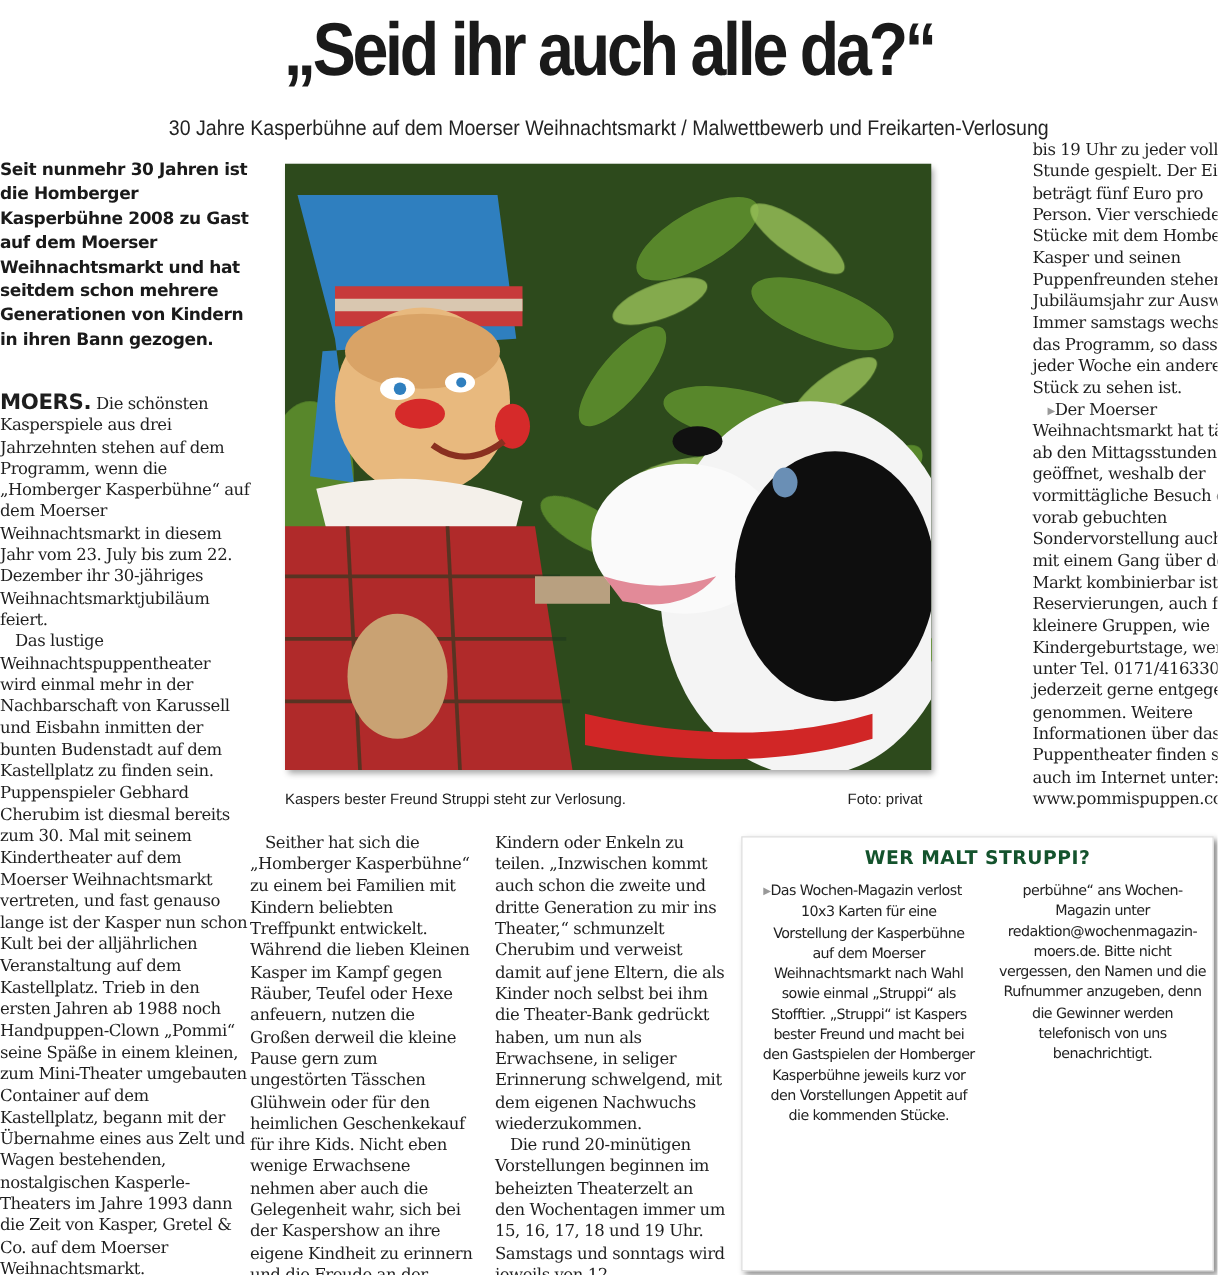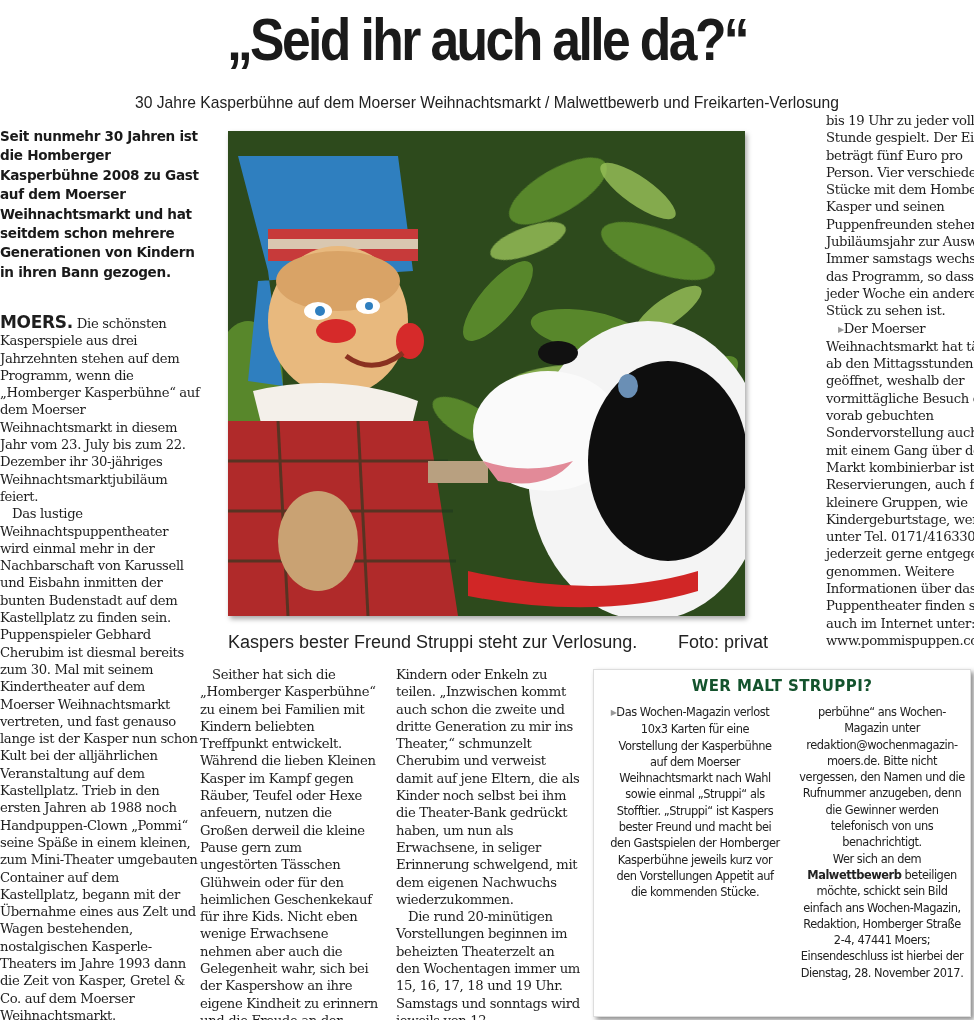--- a/index.html
+++ b/index.html
@@ -23,21 +23,21 @@
     font-family:"DejaVu Sans", sans-serif; font-weight:bold; font-size:13.6px; line-height:19.4px;
     letter-spacing:-0.3px; color:#1a1a1a;
   }
   .dateline { font-family:"DejaVu Sans", sans-serif; font-weight:bold; font-size:17px; letter-spacing:-0.3px; }
   .photo {
     position:absolute; left:228px; top:131px; width:517px; height:485px; overflow:hidden;
     box-shadow:2px 3px 5px rgba(0,0,0,0.35); background:#2f4a1e;
   }
   .photo svg { display:block; }
   .caption {
-    position:absolute; top:632px; font-family:"Liberation Sans", sans-serif; font-size:18px; color:#222;
+    position:absolute; top:632px; font-family:"Liberation Sans", sans-serif; font-size:12px; color:#222;
   }
   .box {
     position:absolute; left:593px; top:669px; width:376px; height:346px; background:#fff;
     border:1px solid #ddd; box-shadow:3px 3px 5px rgba(0,0,0,0.45);
   }
   .box-title {
     position:absolute; left:0; top:7px; width:376px; text-align:center;
     font-family:"DejaVu Sans", sans-serif; font-weight:bold; font-size:15px; letter-spacing:0.4px; color:#14532d;
   }
   .boxcol { position:absolute; font-family:"DejaVu Sans", sans-serif; font-size:11.4px; line-height:16.3px; letter-spacing:-0.45px; color:#222; }
@@ -127,15 +127,14 @@
   <p class="ind"><span class="bullet">▶</span><span>Der Moerser Weihnachtsmarkt hat täglich ab den Mittagsstunden geöffnet, weshalb der vormittägliche Besuch einer vorab gebuchten Sondervorstellung auch gut mit einem Gang über den Markt kombinierbar ist. Reservierungen, auch für kleinere Gruppen, wie Kindergeburtstage, werden unter Tel. 0171/4163304 jederzeit gerne entgegen genommen. Weitere Informationen über das Puppentheater finden sich auch im Internet unter: www.pommispuppen.com.</span></p>
 </div>
 
 <div class="box">
   <div class="box-title">WER MALT STRUPPI?</div>
   <div class="boxcol" style="left:6px; top:34px; width:180px;">
     <p><span class="bullet">▶</span><span>Das Wochen-Magazin verlost 10x3 Karten für eine Vorstellung der Kasperbühne auf dem Moerser Weihnachtsmarkt nach Wahl sowie einmal „Struppi“ als Stofftier. „Struppi“ ist Kaspers bester Freund und macht bei den Gastspielen der Homberger Kasperbühne jeweils kurz vor den Vorstellungen Appetit auf die kommenden Stücke.</span></p>
   </div>
   <div class="boxcol" style="left:194px; top:34px; width:178px;">
     <p style="padding-left:10px;text-indent:0;"><span>perbühne“ ans Wochen-Magazin unter redaktion@wochenmagazin-moers.de. Bitte nicht vergessen, den Namen und die Rufnummer anzugeben, denn die Gewinner werden telefonisch von uns benachrichtigt.</span></p>
-    <p><span>Wer sich an dem </span><b>Malwettbewerb</b><span> beteiligen möchte, schickt sein Bild einfach ans Wochen-Magazin, Redaktion, Homberger Straße 2-4, 47441 Moers; Einsendeschluss ist hierbei der Dienstag, 28. November 2017.</span></p>
   </div>
 </div>
 
 </body></html>

